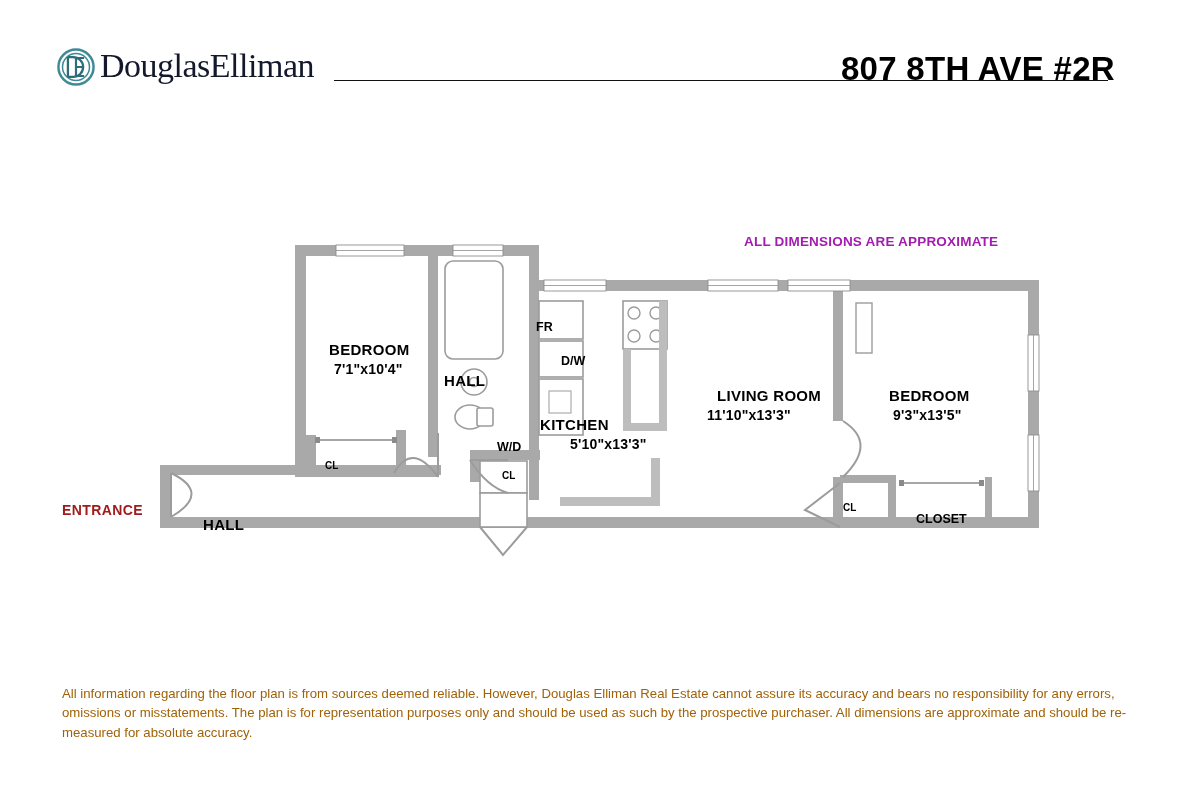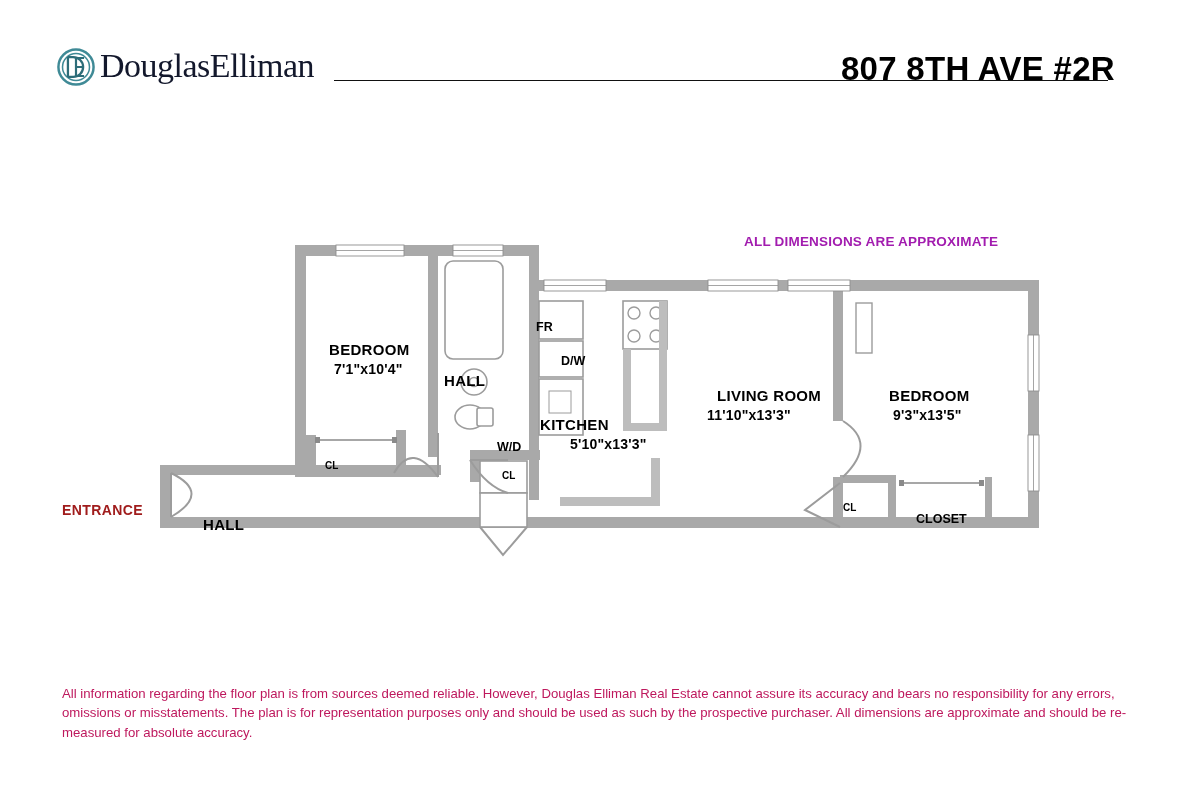--- a/index.html
+++ b/index.html
@@ -84,21 +84,21 @@
   .lbl-tiny      { font-size: 10px; font-weight: bold; }
   .lbl-entrance  { font-size: 14px; font-weight: bold; color: #a01c1c; letter-spacing: 0.4px; }
 
   
   #disclaimer {
     position: absolute;
     left: 62px; top: 684px;
     width: 1085px;
     font-size: 13.2px;
     line-height: 1.46;
-    color: #be185d;
+    color: #a16207;
   }
 </style>
 </head>
 <body>
 
 <div id="header">
 
   <div id="brand-logo-mark">
     <svg viewBox="0 0 40 40" width="38" height="38">
       <circle cx="20" cy="20" r="18.5" fill="none" stroke="#3f8a96" stroke-width="2.6"></circle>

